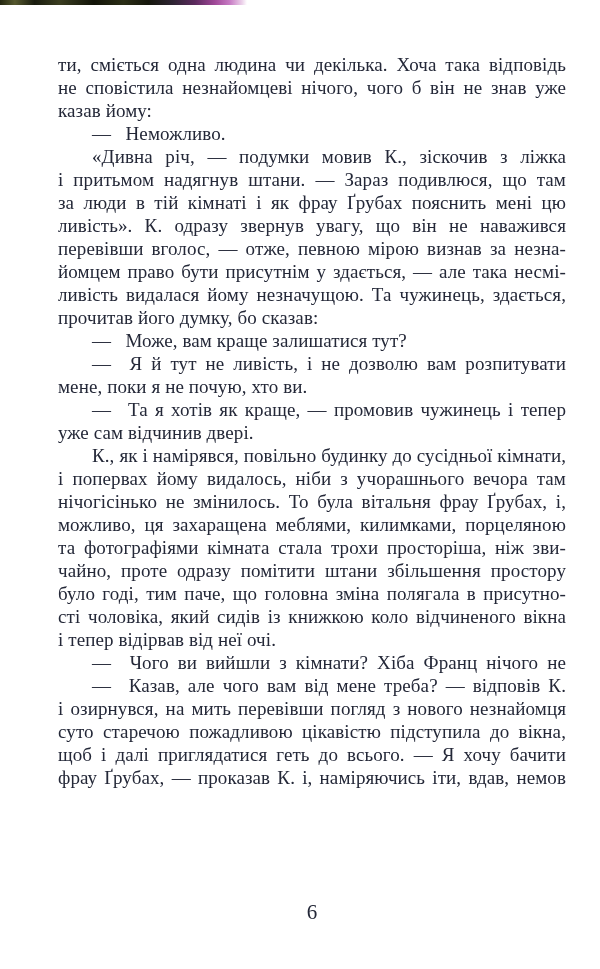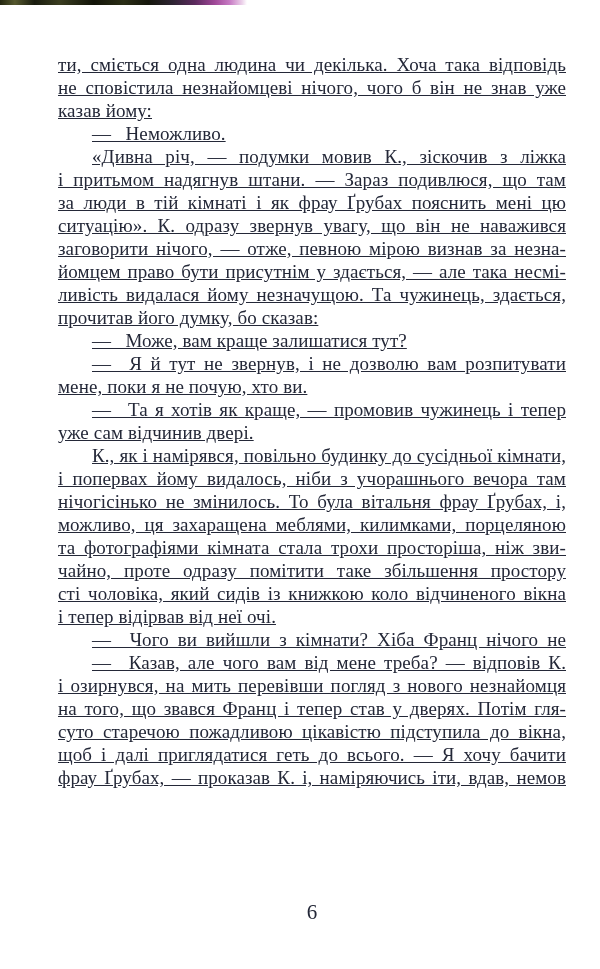--- a/index.html
+++ b/index.html
@@ -33,21 +33,20 @@
     font-size: 19px;
     line-height: 23px;
     letter-spacing: 0.1px;
   }
   .line {
     height: 23px;
     text-align: justify;
     text-align-last: justify;
     white-space: normal;
     overflow: visible;
-    text-decoration: underline;
   }
   .line.end {
     text-align: right;
     text-align-last: left;
   }
   .line.ind {
     padding-left: 34px;
   }
   .page-number {
     position: absolute;
@@ -65,40 +64,40 @@
 <div class="scan-strip"></div>
 
 <div class="text-block">
     <div class="line">ти, сміється одна людина чи декілька. Хоча така відповідь</div>
     <div class="line">не сповістила незнайомцеві нічого, чого б він не знав уже</div>
     <div class="line end">казав йому:</div>
     <div class="line ind end">—  Неможливо.</div>
     <div class="line ind">«Дивна річ, — подумки мовив К., зіскочив з ліжка</div>
     <div class="line">і притьмом надягнув штани. — Зараз подивлюся, що там</div>
     <div class="line">за люди в тій кімнаті і як фрау Ґрубах пояснить мені цю</div>
-    <div class="line">ситуацію». К. одразу звернув увагу, що він не наважився</div>
-    <div class="line">заговорити нічого, — отже, певною мірою визнав за незна-</div>
+    <div class="line">ливість». К. одразу звернув увагу, що він не наважився</div>
+    <div class="line">перевівши вголос, — отже, певною мірою визнав за незна-</div>
     <div class="line">йомцем право бути присутнім у здається, — але така несмі-</div>
     <div class="line">ливість видалася йому незначущою. Та чужинець, здається,</div>
     <div class="line end">прочитав його думку, бо сказав:</div>
     <div class="line ind end">—  Може, вам краще залишатися тут?</div>
-    <div class="line ind">—  Я й тут не звернув, і не дозволю вам розпитувати</div>
+    <div class="line ind">—  Я й тут не ливість, і не дозволю вам розпитувати</div>
     <div class="line end">мене, поки я не почую, хто ви.</div>
     <div class="line ind">—  Та я хотів як краще, — промовив чужинець і тепер</div>
     <div class="line end">уже сам відчинив двері.</div>
     <div class="line ind">К., як і намірявся, повільно будинку до сусідньої кімнати,</div>
     <div class="line">і попервах йому видалось, ніби з учорашнього вечора там</div>
     <div class="line">нічогісінько не змінилось. То була вітальня фрау Ґрубах, і,</div>
     <div class="line">можливо, ця захаращена меблями, килимками, порцеляною</div>
     <div class="line">та фотографіями кімната стала трохи просторіша, ніж зви-</div>
-    <div class="line">чайно, проте одразу помітити таке збільшення простору</div>
+    <div class="line">чайно, проте одразу помітити штани збільшення простору</div>
+    <div class="line">було годі, тим паче, що головна зміна полягала в присутно-</div>
     <div class="line">сті чоловіка, який сидів із книжкою коло відчиненого вікна</div>
     <div class="line end">і тепер відірвав від неї очі.</div>
     <div class="line ind">—  Чого ви вийшли з кімнати? Хіба Франц нічого не</div>
     <div class="line ind">—  Казав, але чого вам від мене треба? — відповів К.</div>
     <div class="line">і озирнувся, на мить перевівши погляд з нового незнайомця</div>
-    <div class="line">на того, що звався Франц і тепер став у дверях. Потім гля-</div>
     <div class="line">суто старечою пожадливою цікавістю підступила до вікна,</div>
     <div class="line">щоб і далі приглядатися геть до всього. — Я хочу бачити</div>
     <div class="line">фрау Ґрубах, — проказав К. і, наміряючись іти, вдав, немов</div>
   </div>
 
 <div class="page-number">6</div>
 
 </body></html>

